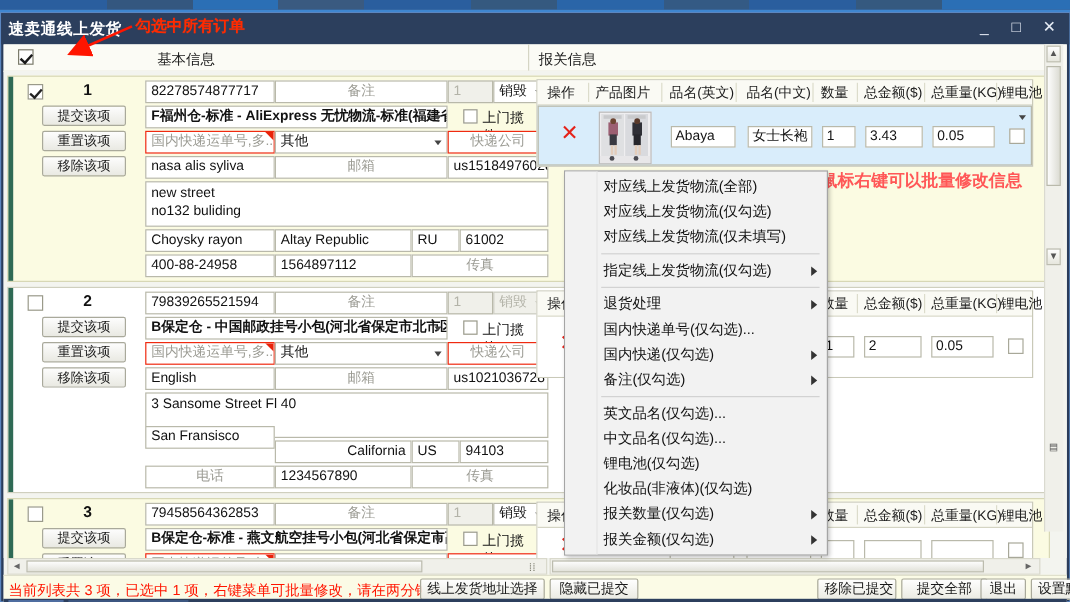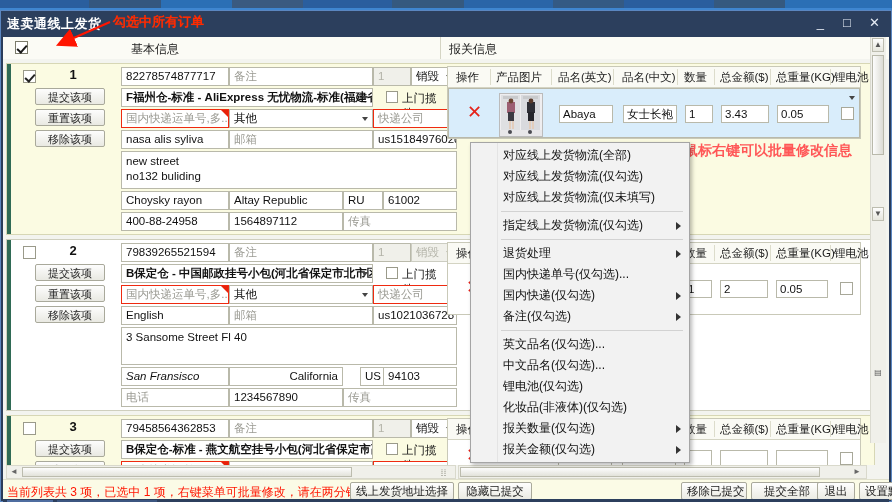--- a/index.html
+++ b/index.html
@@ -72,21 +72,21 @@
     text-align:center;line-height:16px;box-sizing:border-box;}
   .sidebtn.b1{top:24px;}
   .sidebtn.b2{top:45px;}
   .sidebtn.b3{top:66px;}
 
   
   .fgrid{position:absolute;left:114px;top:3px;width:316px;}
   .fld{position:absolute;box-sizing:border-box;border:1px solid #b9b9aa;background:#fff;
     height:19px;line-height:17px;font-size:11.5px;color:#111;padding:0 4px;overflow:hidden;
     white-space:nowrap;}
-  .fld.ph{color:#9b9b93;}
+  .fld.ph{color:#9b9b93;text-align:center;}
   .fld.dis{background:#f0f0ea;color:#b3b3a8;}
   .fld.red{border:1px solid #ef2a10;}
   .fld.red:after{content:"";position:absolute;right:0;top:0;width:0;height:0;
     border-left:7px solid transparent;border-top:7px solid #e8220a;}
   .fld.ta{height:38px;line-height:15px;white-space:pre-line;padding-top:2px;}
   .sel{position:absolute;box-sizing:border-box;border:1px solid #b9b9aa;background:#fff;
     height:19px;line-height:17px;font-size:11.5px;color:#111;padding:0 14px 0 4px;overflow:hidden;
     white-space:nowrap;}
   .sel.dis{background:#f0f0ea;color:#b3b3a8;border-color:#cccdc2;}
   .sel:after{content:"";position:absolute;right:4px;top:7px;width:0;height:0;
@@ -319,23 +319,23 @@
             <div class="fld ph red" style="left:0;top:42px;width:108px;">国内快递运单号,多...</div>
             <div class="sel" style="left:108px;top:42px;width:144px;">其他</div>
             <div class="fld ph red" style="left:252px;top:42px;width:84px;">快递公司</div>
 
             <div class="fld" style="left:0;top:63px;width:108px;">English</div>
             <div class="fld ph" style="left:108px;top:63px;width:144px;">邮箱</div>
             <div class="fld" style="left:252px;top:63px;width:84px;">us1021036728</div>
 
             <div class="fld ta" style="left:0;top:84px;width:336px;">3 Sansome Street Fl 40</div>
 
-            <div class="fld" style="left:0;top:124px;width:108px;font-style:italic;">San Fransisco</div>
+            <div class="fld" style="left:0;top:112px;width:108px;">San Fransisco</div>
             <div class="fld" style="left:108px;top:124px;width:114px;text-align:right;">California</div>
-            <div class="fld" style="left:222px;top:124px;width:40px;margin-left:17px;">US</div>
+            <div class="fld" style="left:222px;top:124px;width:40px;">US</div>
             <div class="fld" style="left:262px;top:124px;width:74px;">94103</div>
 
             <div class="fld ph" style="left:0;top:145px;width:108px;">电话</div>
             <div class="fld" style="left:108px;top:145px;width:114px;">1234567890</div>
             <div class="fld ph" style="left:222px;top:145px;width:114px;">传真</div>
           </div>
 
           <div class="rgrid">
             <div class="dtbl">
               <div class="dhead">

